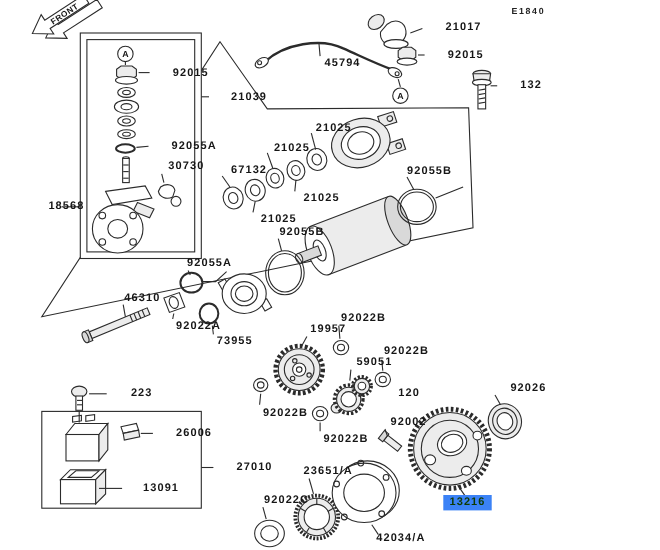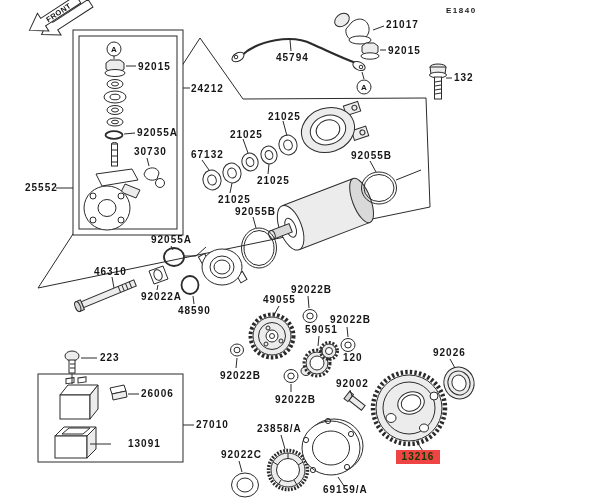--- a/index.html
+++ b/index.html
@@ -1,20 +1,20 @@
 <!DOCTYPE html>
 <html><head>
 <meta charset="utf-8">
 <style>
   html,body{margin:0;padding:0;background:#fff;}
   .stage{position:relative;width:600px;height:500px;background:#fff;overflow:hidden;
          font-family:"Liberation Sans",sans-serif;}
   .stage svg{position:absolute;left:0;top:0;}
   .plabel{position:absolute;font:bold 10px "Liberation Sans",sans-serif;
-          letter-spacing:1px;color:#161616;white-space:nowrap;z-index:2;}
+          letter-spacing:1px;color:#161616;white-space:nowrap;z-index:2;margin-left:19px;}
   .code{font:bold 8px "Liberation Sans",sans-serif;letter-spacing:1.5px;color:#222;}
   .hl{width:44px;height:14px;text-align:center;line-height:14px;letter-spacing:1px;
       color:#103a00;}
   
   .s{stroke:#2b2b2b;stroke-width:1;fill:none}
   .sw{stroke:#2b2b2b;stroke-width:1;fill:#fff}
   .sg{stroke:#2b2b2b;stroke-width:1;fill:#ececec}
   .sg2{stroke:#2b2b2b;stroke-width:1;fill:#d9d9d9}
   .ld{stroke:#2b2b2b;stroke-width:1;fill:none}
   .o2{stroke:#2b2b2b;stroke-width:1.8;fill:none}
@@ -336,51 +336,51 @@
     <polygon class="sg" points="87,436 96,427 96,449 87,458"></polygon>
     <polygon class="s" points="62,434 69,428 90,428 83,434"></polygon>
     <line class="ld" x1="90" y1="444" x2="111" y2="444"></line>
   </g>
   <line class="ld" x1="183" y1="425" x2="194" y2="425"></line>
 </svg>
 
 <div class="plabel code" style="left:446px;top:6px">E1840</div>
 
 <div class="plabel" style="left:138px;top:61px">92015</div>
-<div class="plabel" style="left:191px;top:83px">24212</div>
+<div class="plabel" style="left:191px;top:83px">21039</div>
 <div class="plabel" style="left:276px;top:52px">45794</div>
 <div class="plabel" style="left:386px;top:19px">21017</div>
 <div class="plabel" style="left:388px;top:45px">92015</div>
 <div class="plabel" style="left:454px;top:72px">132</div>
-<div class="plabel" style="left:25px;top:182px">25552</div>
+<div class="plabel" style="left:25px;top:182px">18568</div>
 <div class="plabel" style="left:137px;top:127px">92055A</div>
 <div class="plabel" style="left:134px;top:146px">30730</div>
 <div class="plabel" style="left:191px;top:149px">67132</div>
 <div class="plabel" style="left:268px;top:111px">21025</div>
 <div class="plabel" style="left:230px;top:129px">21025</div>
 <div class="plabel" style="left:257px;top:175px">21025</div>
 <div class="plabel" style="left:218px;top:194px">21025</div>
 <div class="plabel" style="left:351px;top:150px">92055B</div>
 <div class="plabel" style="left:235px;top:206px">92055B</div>
 <div class="plabel" style="left:151px;top:234px">92055A</div>
 <div class="plabel" style="left:94px;top:266px">46310</div>
 <div class="plabel" style="left:141px;top:291px">92022A</div>
-<div class="plabel" style="left:178px;top:305px">48590</div>
-<div class="plabel" style="left:263px;top:294px">49055</div>
+<div class="plabel" style="left:178px;top:305px">73955</div>
+<div class="plabel" style="left:263px;top:294px">19957</div>
 <div class="plabel" style="left:291px;top:284px">92022B</div>
 <div class="plabel" style="left:330px;top:314px">92022B</div>
 <div class="plabel" style="left:305px;top:324px">59051</div>
 <div class="plabel" style="left:220px;top:370px">92022B</div>
 <div class="plabel" style="left:275px;top:394px">92022B</div>
 <div class="plabel" style="left:343px;top:352px">120</div>
 <div class="plabel" style="left:336px;top:378px">92002</div>
-<div class="plabel" style="left:257px;top:423px">23858/A</div>
+<div class="plabel" style="left:257px;top:423px">23651/A</div>
 <div class="plabel" style="left:221px;top:449px">92022C</div>
-<div class="plabel" style="left:323px;top:484px">69159/A</div>
+<div class="plabel" style="left:323px;top:484px">42034/A</div>
 <div class="plabel" style="left:196px;top:419px">27010</div>
 <div class="plabel" style="left:100px;top:352px">223</div>
 <div class="plabel" style="left:141px;top:388px">26006</div>
-<div class="plabel" style="left:128px;top:438px">13091</div>
-<div class="plabel" style="left:433px;top:347px">92026</div>
-
-<div class="plabel hl" style="left: 396px; top: 450px; background: #ef4444;">13216</div>
+<div class="plabel" style="left:111px;top:438px">13091</div>
+<div class="plabel" style="left:445px;top:347px">92026</div>
+
+<div class="plabel hl" style="left: 384px; top: 450px; background: #3b82f6;">13216</div>
 
 </div>
 
 </body></html>

